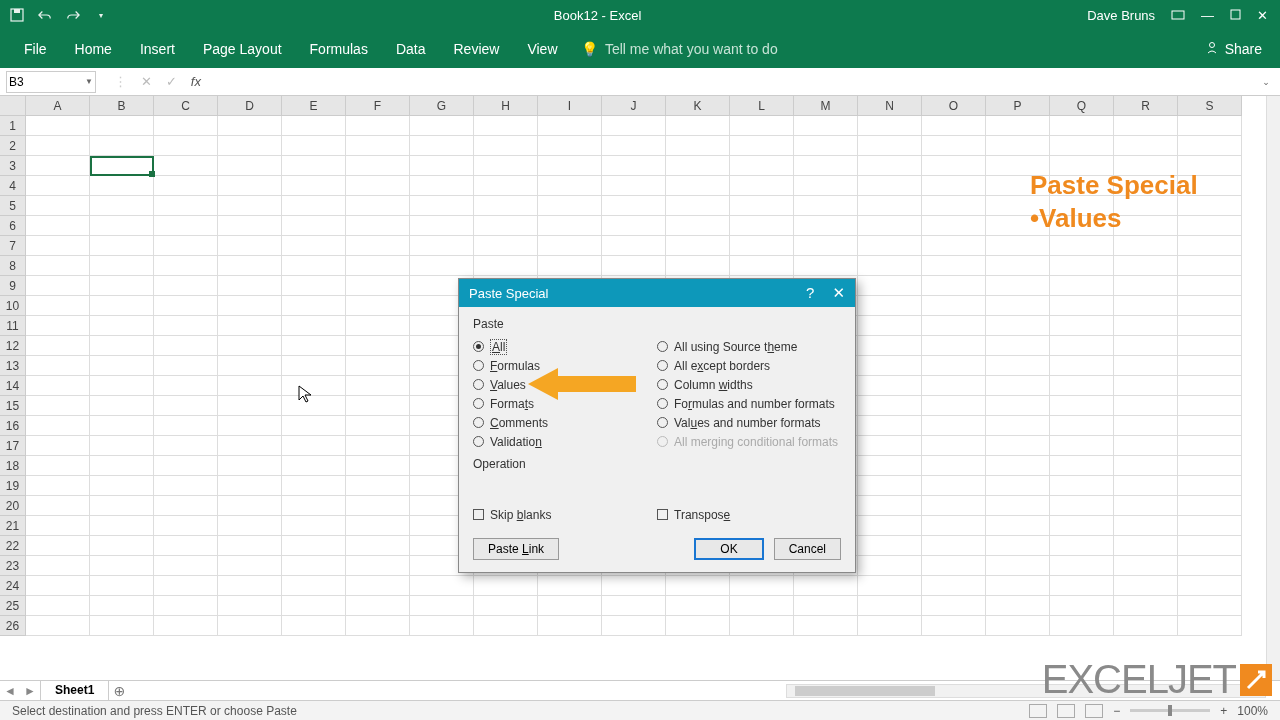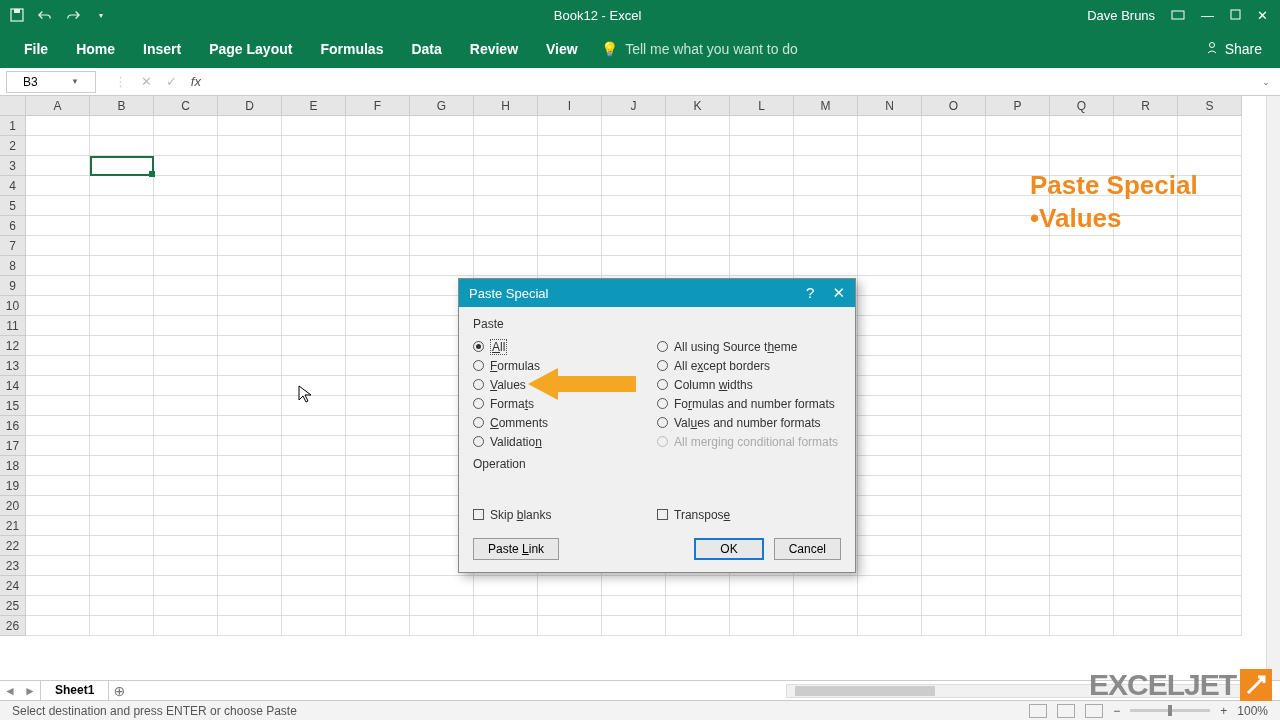--- a/index.html
+++ b/index.html
@@ -7,28 +7,28 @@
 
 
 .titlebar { height: 30px; background: #0d7a4e; display: flex; align-items: center; color: #fff; font-size: 12px; }
 .qat { display: flex; align-items: center; gap: 14px; padding-left: 10px; }
 .qat-icon { width: 14px; height: 14px; display: flex; align-items: center; justify-content: center; opacity: 0.9; }
 .title-center { flex: 1; text-align: center; font-size: 13px; }
 .title-right { display: flex; align-items: center; gap: 16px; padding-right: 12px; font-size: 13px; justify-content: flex-end; }
 
 
 .ribbon { height: 38px; background: #0d7a4e; display: flex; align-items: center; padding-left: 10px; color: #fff; font-size: 14px; }
-.ribbon-tab { padding: 0 14px; height: 38px; display: flex; align-items: center; cursor: pointer; font-weight: bold; }
+.ribbon-tab { padding: 0 14px; height: 38px; display: flex; align-items: center; cursor: pointer; }
 .ribbon-tab.file { background: #0d7a4e; }
 .tellme { display: flex; align-items: center; gap: 6px; margin-left: 10px; color: #c7e3d6; }
 .share { margin-left: auto; margin-right: 18px; display: flex; align-items: center; gap: 6px; }
 
 
 .fbar-wrap { height: 28px; border-bottom: 1px solid #ccc; background: #fff; display: flex; align-items: center; padding: 0 6px; }
-.namebox { width: 90px; height: 22px; border: 1px solid #ccc; font-size: 12px; padding: 0 16px; display: flex; align-items: center; justify-content: space-between; }
+.namebox { width: 90px; height: 22px; border: 1px solid #ccc; font-size: 12px; padding: 0 2px; display: flex; align-items: center; justify-content: space-between; }
 .namebox .dd { font-size: 8px; color: #666; }
 .fbar-icons { display: flex; align-items: center; gap: 14px; margin-left: 18px; color: #888; font-size: 13px; }
 .fbar-input { flex: 1; height: 22px; margin-left: 10px; }
 .fbar-dd { width: 16px; color: #666; font-size: 9px; text-align: center; }
 
 
 .grid-wrap { position: absolute; top: 96px; bottom: 40px; left: 0; right: 0; overflow: hidden; }
 .corner { position: absolute; top: 0; left: 0; width: 26px; height: 20px; background: #e6e6e6; border-right: 1px solid #ccc; border-bottom: 1px solid #ccc; }
 .colhdrs { position: absolute; top: 0; left: 26px; right: 14px; height: 20px; display: flex; }
 .colhdr { width: 64px; height: 20px; background: #e6e6e6; border-right: 1px solid #ccc; border-bottom: 1px solid #ccc; font-size: 12px; color: #444; display: flex; align-items: center; justify-content: center; }
@@ -81,21 +81,21 @@
 
 
 .statusbar { position: absolute; bottom: 0; left: 0; right: 0; height: 20px; background: #f3f3f3; border-top: 1px solid #ccc; display: flex; align-items: center; font-size: 12px; color: #555; padding: 0 12px; }
 .sb-right { margin-left: auto; display: flex; align-items: center; gap: 10px; }
 .viewbtn { width: 18px; height: 14px; border: 1px solid #aaa; }
 .zoom-slider { width: 80px; height: 3px; background: #ccc; position: relative; }
 .zoom-thumb { position: absolute; left: 38px; top: -4px; width: 4px; height: 11px; background: #888; }
 
 
 .logo { position: absolute; bottom: 18px; right: 8px; display: flex; align-items: center; gap: 4px; }
-.logo-text { font-size: 30px; font-weight: 700; color: #8a8a8a; letter-spacing: -1px; }
+.logo-text { font-size: 40px; font-weight: 400; color: #8a8a8a; letter-spacing: -1px; }
 .logo-mark { width: 32px; height: 32px; background: #f08a1f; display: flex; align-items: center; justify-content: center; }
 
 
 .uk { text-decoration: underline; }
 </style>
 </head>
 <body>
 
 <div class="titlebar">
   <div class="qat">

